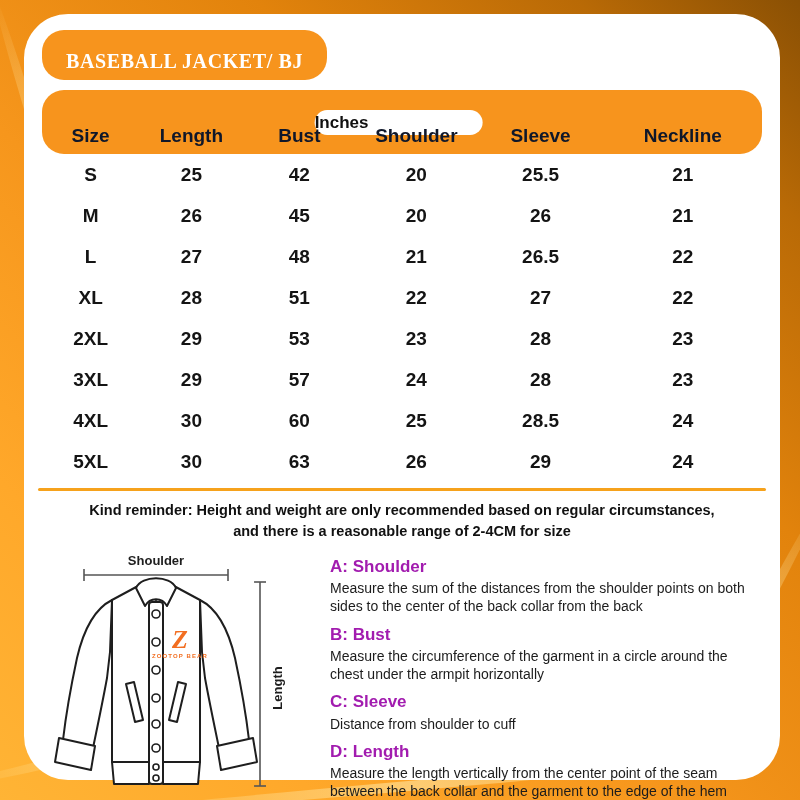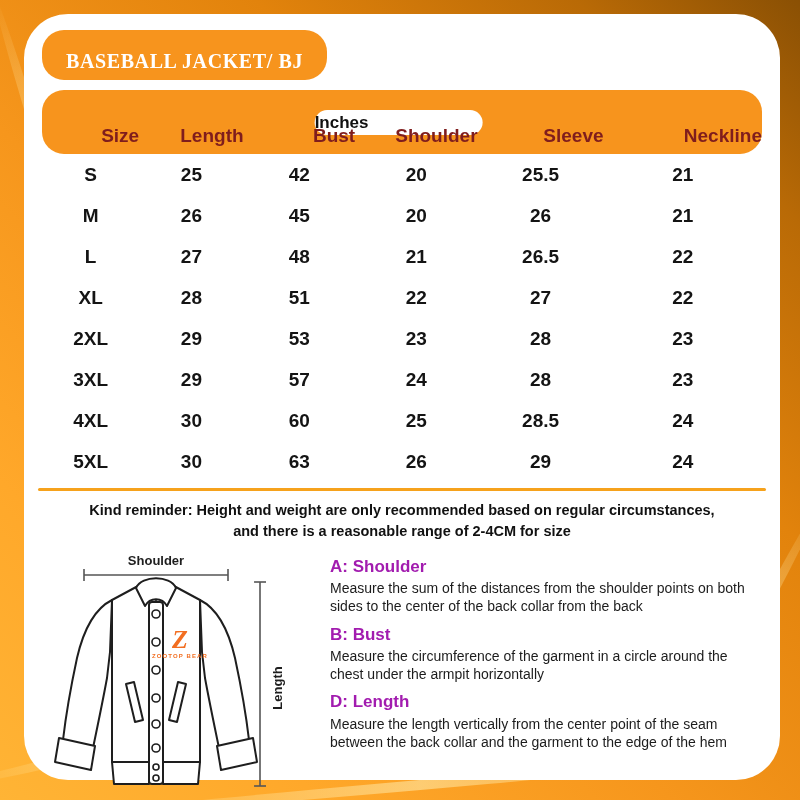--- a/index.html
+++ b/index.html
@@ -26,21 +26,21 @@
                     letter-spacing:.6px; color:#fff; }
 
   .thead{ position:relative; margin:10px 18px 0; height:64px;
           background:var(--accent); border-radius:22px; }
   .inches-pill{ position:absolute; top:20px; left:50%; transform:translateX(-52%);
                 width:168px; height:25px; background:#fff; border-radius:13px;
                 display:flex; align-items:center; justify-content:flex-start; }
   .inches-pill span{ font-size:17px; font-weight:bold; color:#111; }
   .cols{ position:absolute; left:0; right:0; bottom:7px; display:grid;
          grid-template-columns:13.5% 14.5% 15.5% 17% 17.5% 22%; }
-  .cols span{ text-align:right; font-weight:bold; font-size:19px; color:#7f1d1d; }
+  .cols span{ text-align:center; font-weight:bold; font-size:19px; color:#0f172a; }
 
   .rows{ margin:0 18px; }
   .row{ display:grid; grid-template-columns:13.5% 14.5% 15.5% 17% 17.5% 22%;
         height:41px; align-items:center; }
   .row span{ text-align:center; font-size:19px; font-weight:bold; color:var(--ink); }
 
   .divider{ height:3px; margin:6px 14px 0; background:#F6A21C; border-radius:2px; }
 
   .reminder{ margin:9px 4px 12px; text-align:center; font-size:14.5px; font-weight:bold;
              color:#111; line-height:1.45; }
@@ -208,20 +208,24 @@
       <div class="defs" id="definitions">
           <div class="def">
             <div class="term">A: Shoulder</div>
             <div class="desc">Measure the sum of the distances from the shoulder points on both sides to the center of the back collar from the back</div>
           </div>
           <div class="def">
             <div class="term">B: Bust</div>
             <div class="desc">Measure the circumference of the garment in a circle around the chest under the armpit horizontally</div>
           </div>
           <div class="def">
+            <div class="term">C: Sleeve</div>
+            <div class="desc">Distance from shoulder to cuff</div>
+          </div>
+          <div class="def">
             <div class="term">D: Length</div>
             <div class="desc">Measure the length vertically from the center point of the seam between the back collar and the garment to the edge of the hem</div>
           </div>
         </div>
     </div>
 
   </div>
 </div>
 
 </body></html>

